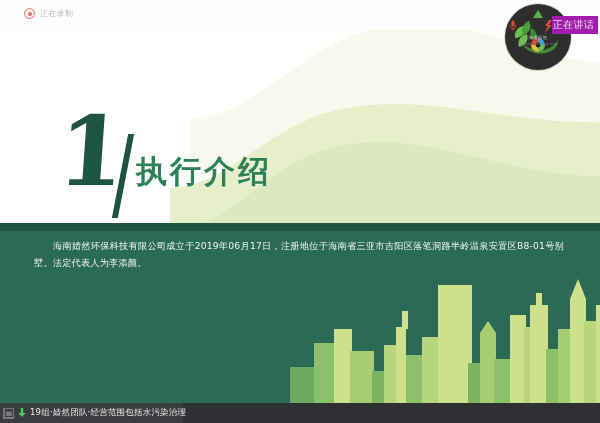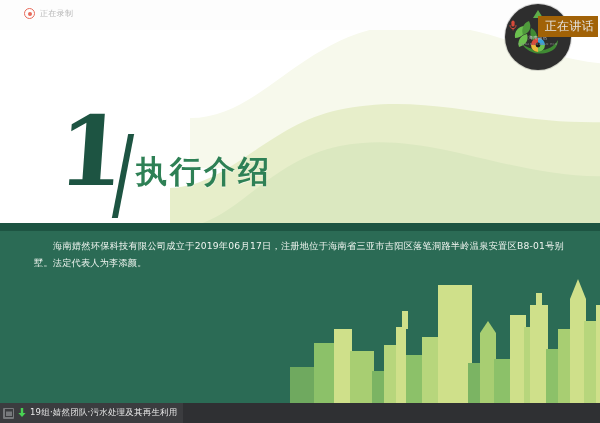--- a/index.html
+++ b/index.html
@@ -99,22 +99,22 @@
   .spk-name{
     position:absolute;left:7px;top:31px;width:52px;
     text-align:center;font-size:4.4px;color:#cfcfcf;letter-spacing:.4px;
   }
   .spk-sub{
     position:absolute;left:7px;top:38px;width:52px;
     text-align:center;font-size:2.8px;color:#8e8e8e;letter-spacing:.5px;
   }
   .spk-tag{
     position:absolute;right:-4px;top:14px;
-    background:#a16207;color:#e6e6e6;
-    font-size:12px;padding:2px 4px 2px 7px;
+    background:#a21caf;color:#e6e6e6;
+    font-size:10px;padding:2px 4px 2px 1px;
     letter-spacing:.3px;white-space:nowrap;
     filter:blur(.3px);
   }
   .spk-mic{
     position:absolute;left:3px;top:2px;
   }
 
   
   .statusbar{
     position:absolute;left:0;bottom:0;width:600px;height:20px;
@@ -238,16 +238,16 @@
     <div class="sb-icon">
       <svg width="8" height="8" viewBox="0 0 8 8">
           <rect x="0.5" y="0.5" width="7" height="7" fill="none" stroke="#2f3033" stroke-width="1"></rect>
           <rect x="0.5" y="0.5" width="7" height="2" fill="#2f3033"></rect>
         </svg>
     </div>
     <svg class="sb-arrow" width="10" height="12" viewBox="0 0 10 12">
       <path d="M5 1 L5 7" stroke="#3ecf4a" stroke-width="2.4" fill="none"></path>
       <path d="M1.4 6 L5 10 L8.6 6 Z" fill="#3ecf4a"></path>
     </svg>
-    <span class="sb-text">19组·婧然团队·污水处理及其再生利用</span>
+    <span class="sb-text">19组·婧然团队·经营范围包括水污染治理</span>
   </div>
 
 </div>
 
 </body></html>

